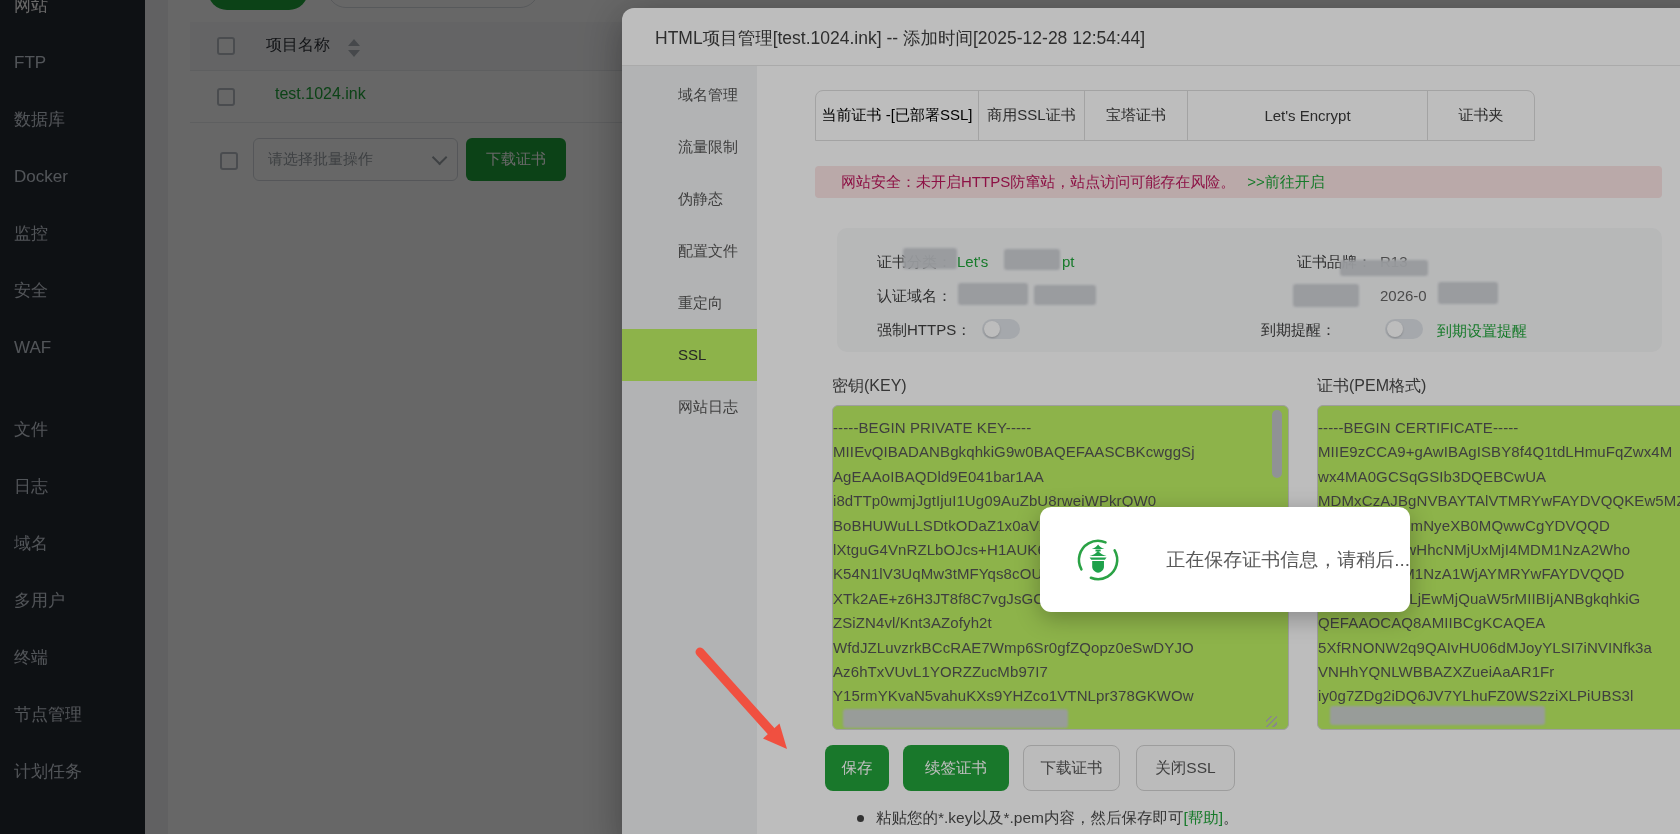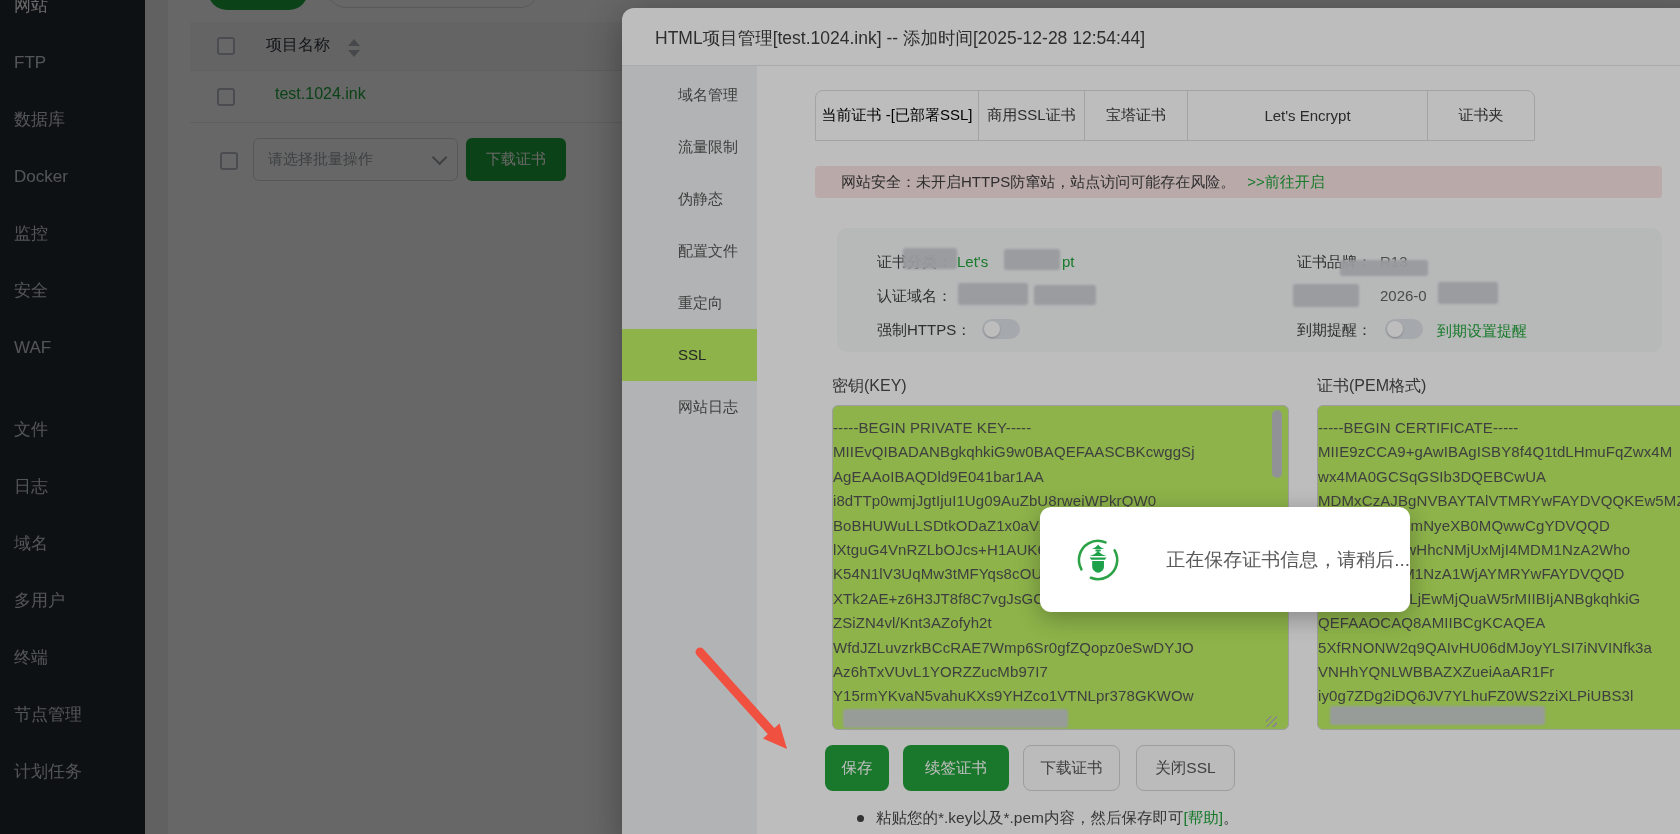--- a/index.html
+++ b/index.html
@@ -38,21 +38,21 @@
   .m-nav{position:absolute;left:0;top:58px;width:135px;height:782px;background:#f1f2f3;border-radius:0 0 0 12px;}
   .m-nav-item{position:absolute;left:0;width:135px;height:52px;line-height:52px;padding-left:56px;box-sizing:border-box;font-size:15px;color:#555;cursor:pointer;white-space:nowrap;}
   .m-nav-item.active{background:#bef264;color:#333;}
 
   .tabs{position:absolute;left:193px;top:82px;height:51px;display:flex;background:#fff;border:1px solid #dcdcdc;border-radius:8px 8px 0 0;box-sizing:border-box;}
   .tab{height:100%;display:flex;align-items:center;justify-content:center;font-size:15px;color:#3a3a3a;border-left:1px solid #dcdcdc;box-sizing:border-box;cursor:pointer;white-space:nowrap;}
   .tab:first-child{border-left:none;}
   .tab.active{color:#000000;}
 
   .warnbar{position:absolute;left:193px;top:158px;width:847px;height:32px;background:#fbe4e4;border-radius:4px;display:flex;align-items:center;padding:0 0 0 26px;box-sizing:border-box;}
-  .warn-text{font-size:15px;color:#404040;}
+  .warn-text{font-size:15px;color:#be185d;}
   .warn-link{font-size:15px;color:#20a53a;margin-left:12px;cursor:pointer;}
 
   .cert-card{position:absolute;left:215px;top:220px;width:825px;height:124px;background:#f7f8f9;border-radius:10px;}
   .c-label{position:absolute;font-size:15px;color:#404040;height:20px;line-height:20px;white-space:nowrap;}
   .c-val{position:absolute;font-size:15px;color:#666;height:20px;line-height:20px;white-space:nowrap;}
   .c-green{color:#20a53a;}
   .toggle{position:absolute;width:38px;height:20px;border-radius:10px;background:#dfe3e8;cursor:pointer;}
   .toggle::after{content:"";position:absolute;left:2px;top:2px;width:16px;height:16px;border-radius:50%;background:#fff;box-shadow:0 1px 2px rgba(0,0,0,.2);}
   .mask{position:absolute;background:rgba(206,209,213,.95);border-radius:3px;filter:blur(1.2px);z-index:5;}
 
@@ -155,21 +155,21 @@
     <div class="c-label" style="left:255px;top:244px">证书分类：</div>
     <div class="c-val c-green" style="left:335px;top:244px">Let's</div>
     <div class="c-val c-green" style="left:440px;top:244px">pt</div>
     <div class="c-label" style="left:255px;top:278px">认证域名：</div>
     <div class="c-label" style="left:255px;top:312px">强制HTTPS：</div>
     <div class="toggle" style="left:360px;top:311px"></div>
 
     <div class="c-label" style="left:675px;top:244px">证书品牌：</div>
     <div class="c-val" style="left:758px;top:244px">R13</div>
     <div class="c-val" style="left:758px;top:278px">2026-0</div>
-    <div class="c-label" style="left:675px;top:312px">到期提醒：</div>
+    <div class="c-label" style="left:639px;top:312px">到期提醒：</div>
     <div class="toggle" style="left:763px;top:311px"></div>
     <div class="c-val c-green" style="left:815px;top:313px;cursor:pointer">到期设置提醒</div>
 
     <div class="mask" style="left:281px;top:240px;width:54px;height:21px"></div>
     <div class="mask" style="left:382px;top:241px;width:56px;height:21px"></div>
     <div class="mask" style="left:336px;top:275px;width:70px;height:22px"></div>
     <div class="mask" style="left:412px;top:277px;width:62px;height:20px"></div>
     <div class="mask" style="left:718px;top:252px;width:88px;height:16px"></div>
     <div class="mask" style="left:671px;top:276px;width:66px;height:23px"></div>
     <div class="mask" style="left:816px;top:274px;width:60px;height:22px"></div>

